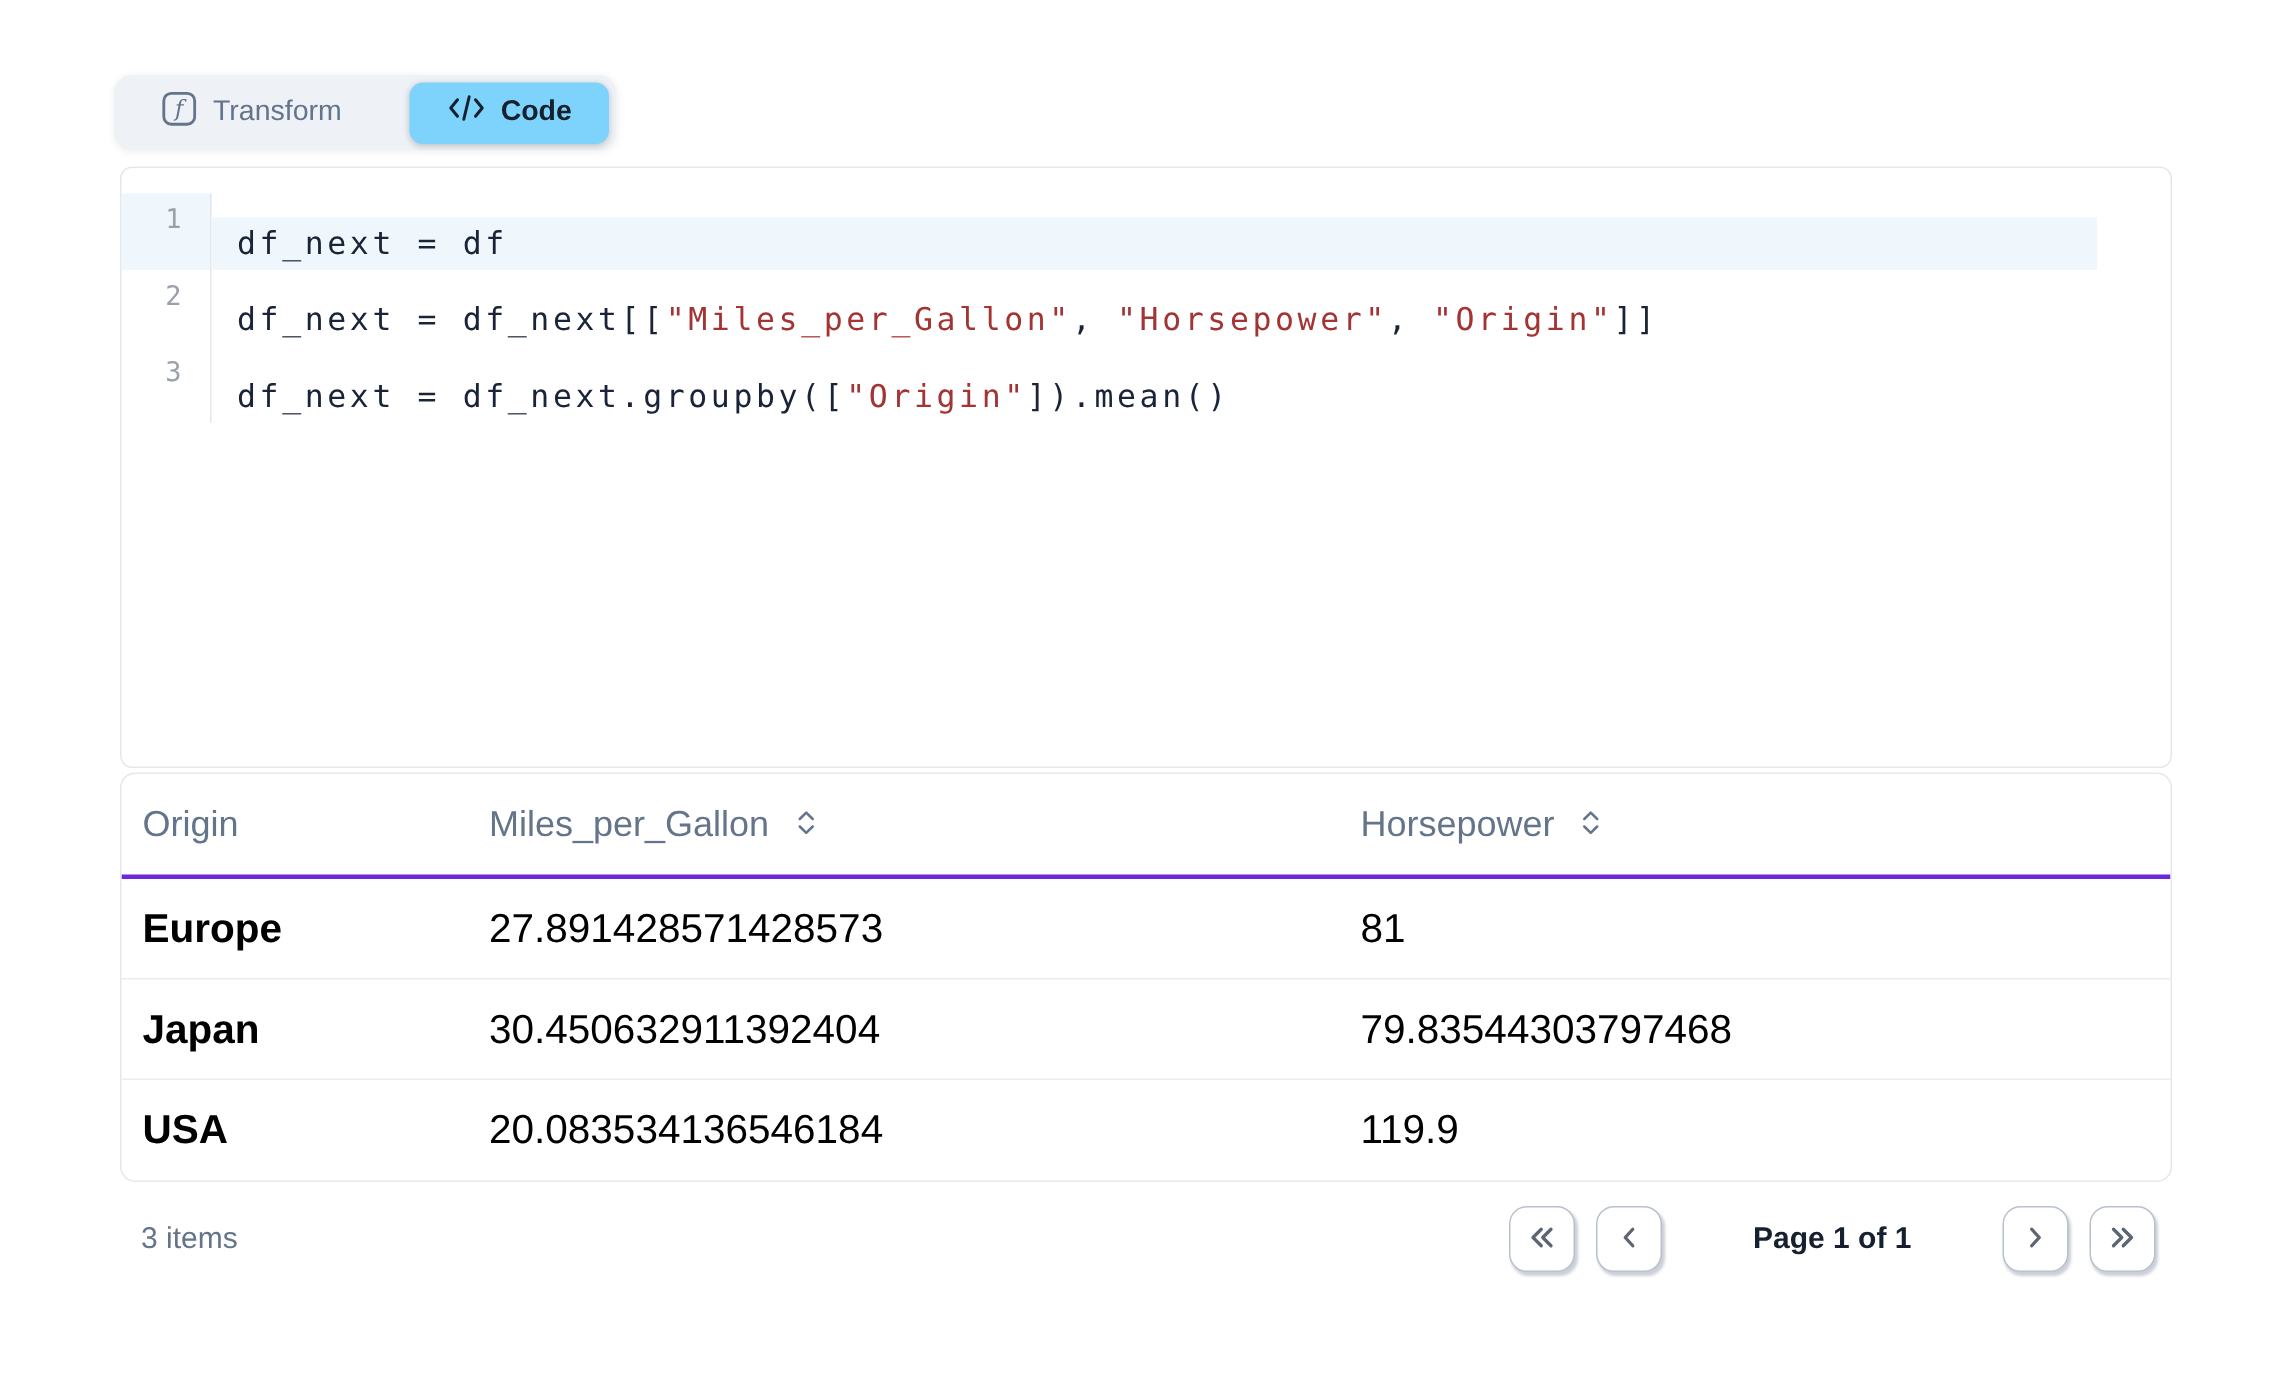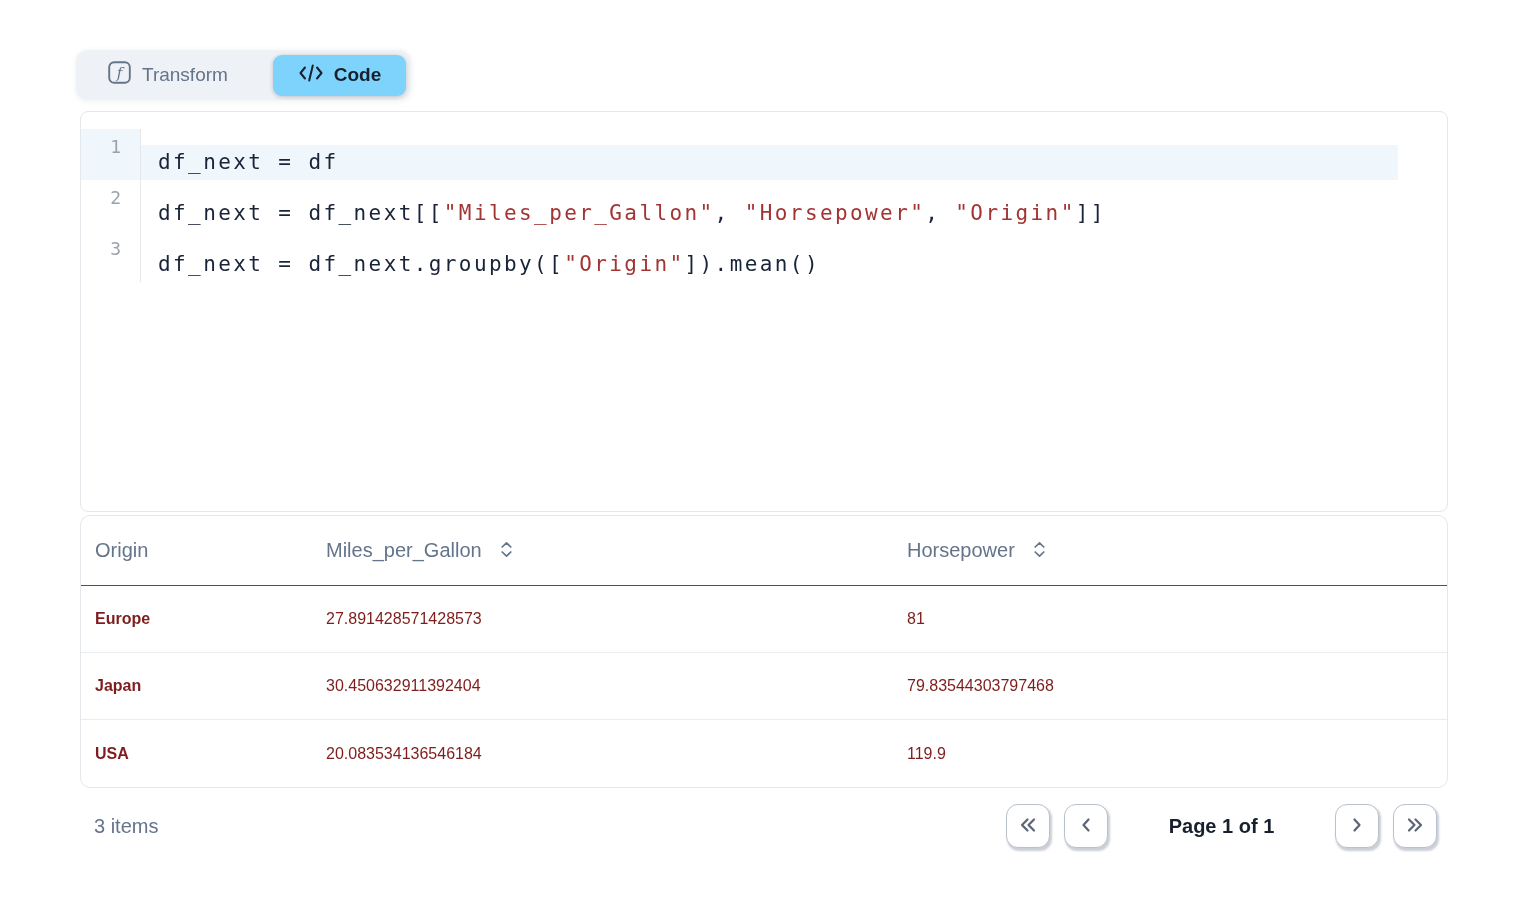--- a/index.html
+++ b/index.html
@@ -55,28 +55,28 @@
   }
   .tok-string { color:#a33434; }
 
   
   .result-table {
     position:absolute; left:80px; top:515px; width:1368px;
     border:1px solid #e4e7eb; border-radius:10px; background:#fff; overflow:hidden;
   }
   .thead {
     display:grid; grid-template-columns:231px 581px 1fr; height:70px;
-    align-items:center; border-bottom:1px solid #6d28d9;
-    color:#64748b; font-size:20px; font-weight:500;
+    align-items:center; border-bottom:3px solid #6d28d9;
+    color:#64748b; font-size:24px; font-weight:500;
   }
   .th { padding-left:14px; display:flex; align-items:center; gap:18px; }
   .sort-btn { background:none; border:none; cursor:pointer; display:flex; align-items:center; padding:0; }
   .trow {
     display:grid; grid-template-columns:231px 581px 1fr; height:67px;
-    align-items:center; font-size:16px; color:#7f1d1d;
+    align-items:center; font-size:27px; color:#000000;
     border-bottom:1px solid #e9ecf0;
   }
   .trow:last-child { border-bottom:none; }
   .td { padding-left:14px; }
   .td-index { font-weight:700; }
 
   
   .pagefoot {
     position:absolute; left:80px; top:803px; width:1368px; height:46px;
     display:flex; align-items:center;

